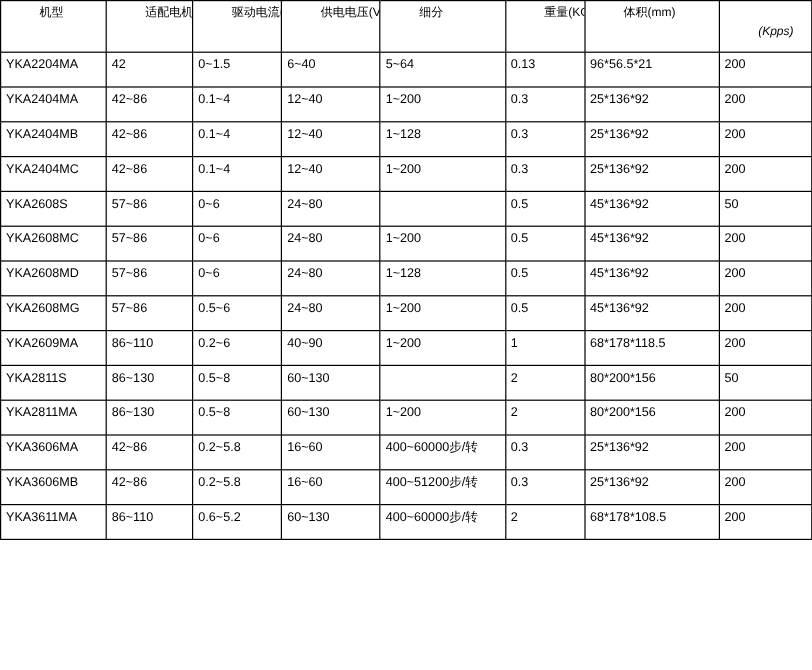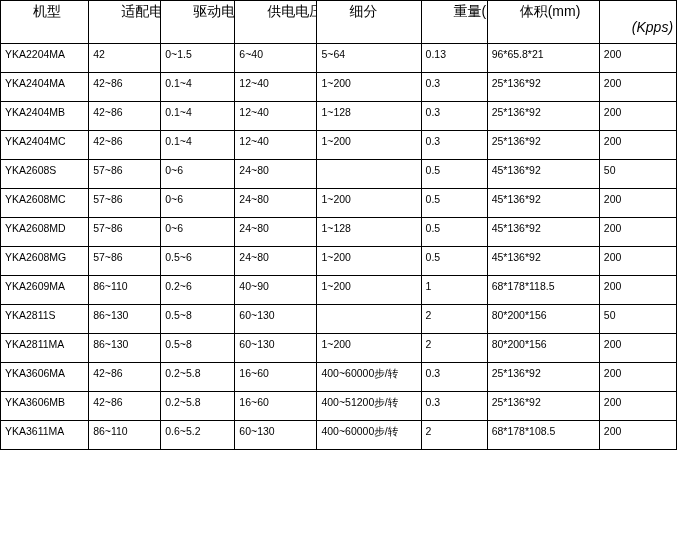--- a/index.html
+++ b/index.html
@@ -28,21 +28,21 @@
     text-align: left;
     font-weight: normal;
     height: 22px;
     line-height: 14px;
     white-space: nowrap;
     overflow: hidden;
   }
   thead td.head-cell {
     height: 36px;
     vertical-align: top;
-    font-size: 14px;
+    font-size: 10px;
     padding-left: 32px;
   }
   .col0 { width: 88px; }
   .col1 { width: 72px; }
   .col2 { width: 74px; }
   .col3 { width: 82px; }
   .col4 { width: 104px; }
   .col5 { width: 66px; }
   .col6 { width: 112px; }
   .col7 { width: 77px; }
@@ -82,21 +82,21 @@
     </tr>
   </thead>
   <tbody id="table-body">
       <tr>
         <td>YKA2204MA</td>
         <td>42</td>
         <td>0~1.5</td>
         <td>6~40</td>
         <td>5~64</td>
         <td>0.13</td>
-        <td>96*65.8*21</td>
+        <td>96*56.5*21</td>
         <td>200</td>
       </tr>
       <tr>
         <td>YKA2404MA</td>
         <td>42~86</td>
         <td>0.1~4</td>
         <td>12~40</td>
         <td>1~200</td>
         <td>0.3</td>
         <td>25*136*92</td>

